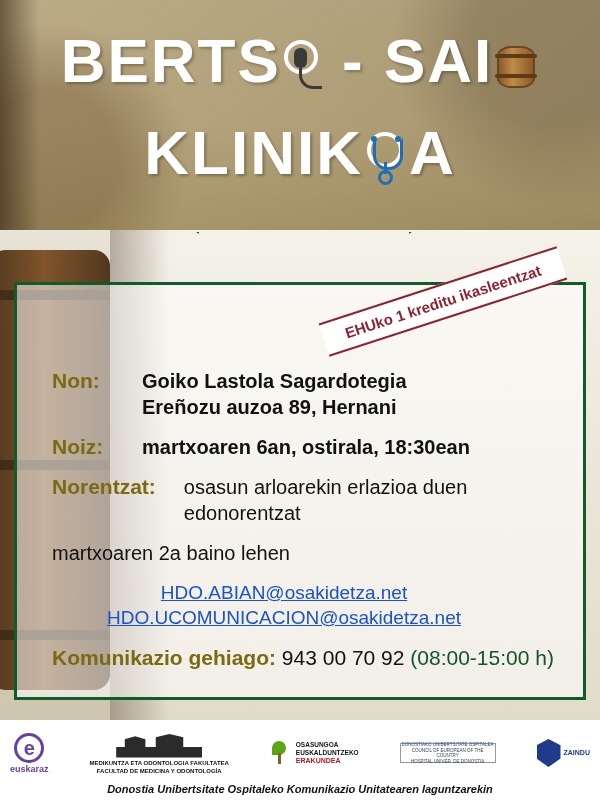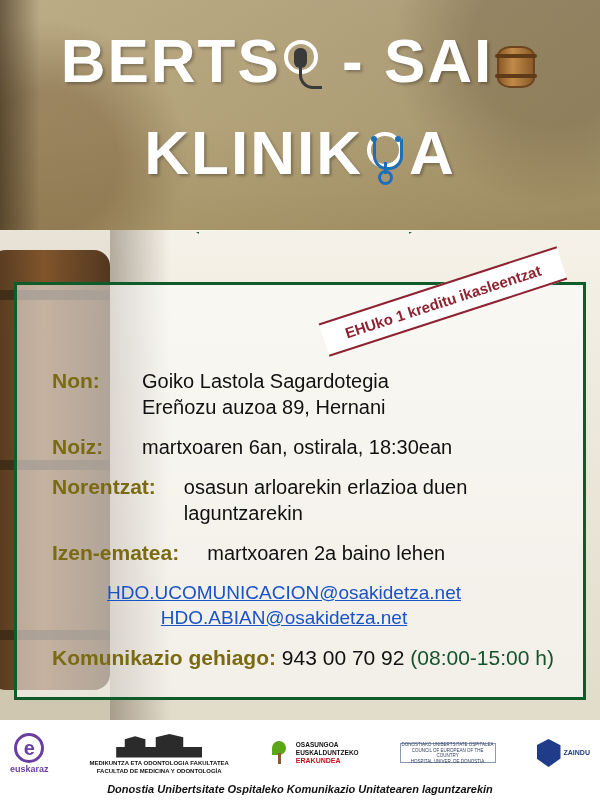--- a/index.html
+++ b/index.html
@@ -281,21 +281,21 @@
     white-space: nowrap;
     margin-right: 10px;
   }
   .val {
     color: #111111;
     font-size: 20px;
     line-height: 26px;
   }
   .row-where .lbl { width: 72px; margin-right: 0; }
   .row-when .lbl { width: 72px; margin-right: 0; }
-  .val-strong { font-weight: normal; }
+  .val-strong { font-weight: bold; }
 
   .links {
     margin-top: 10px;
     text-align: center;
     padding-right: 46px;
   }
   .links a {
     display: block;
     color: #1a53c8;
     text-decoration: underline;
@@ -480,32 +480,31 @@
 
     <div class="row row-when">
       <div class="lbl">Noiz:</div>
       <div class="val val-strong">martxoaren 6an, ostirala, 18:30ean</div>
     </div>
 
     <div class="row">
       <div class="lbl">Norentzat:</div>
       <div class="val">
         <div>osasun arloarekin erlazioa duen</div>
-        <div>laguntzarekin</div>
+        <div>edonorentzat</div>
       </div>
     </div>
 
     <div class="row">
-      <div class="lbl">Izen-ematea:</div>
       <div class="val">martxoaren 2a baino lehen</div>
     </div>
 
     <div class="links">
+      <a href="#">HDO.ABIAN@osakidetza.net</a>
       <a href="#">HDO.UCOMUNICACION@osakidetza.net</a>
-      <a href="#">HDO.ABIAN@osakidetza.net</a>
     </div>
 
     <div class="more">
       <span class="more-lbl">Komunikazio gehiago:</span>
       <span>943 00 70 92</span>
       <span class="more-hours">(08:00-15:00 h)</span>
     </div>
 
   </div>
 

